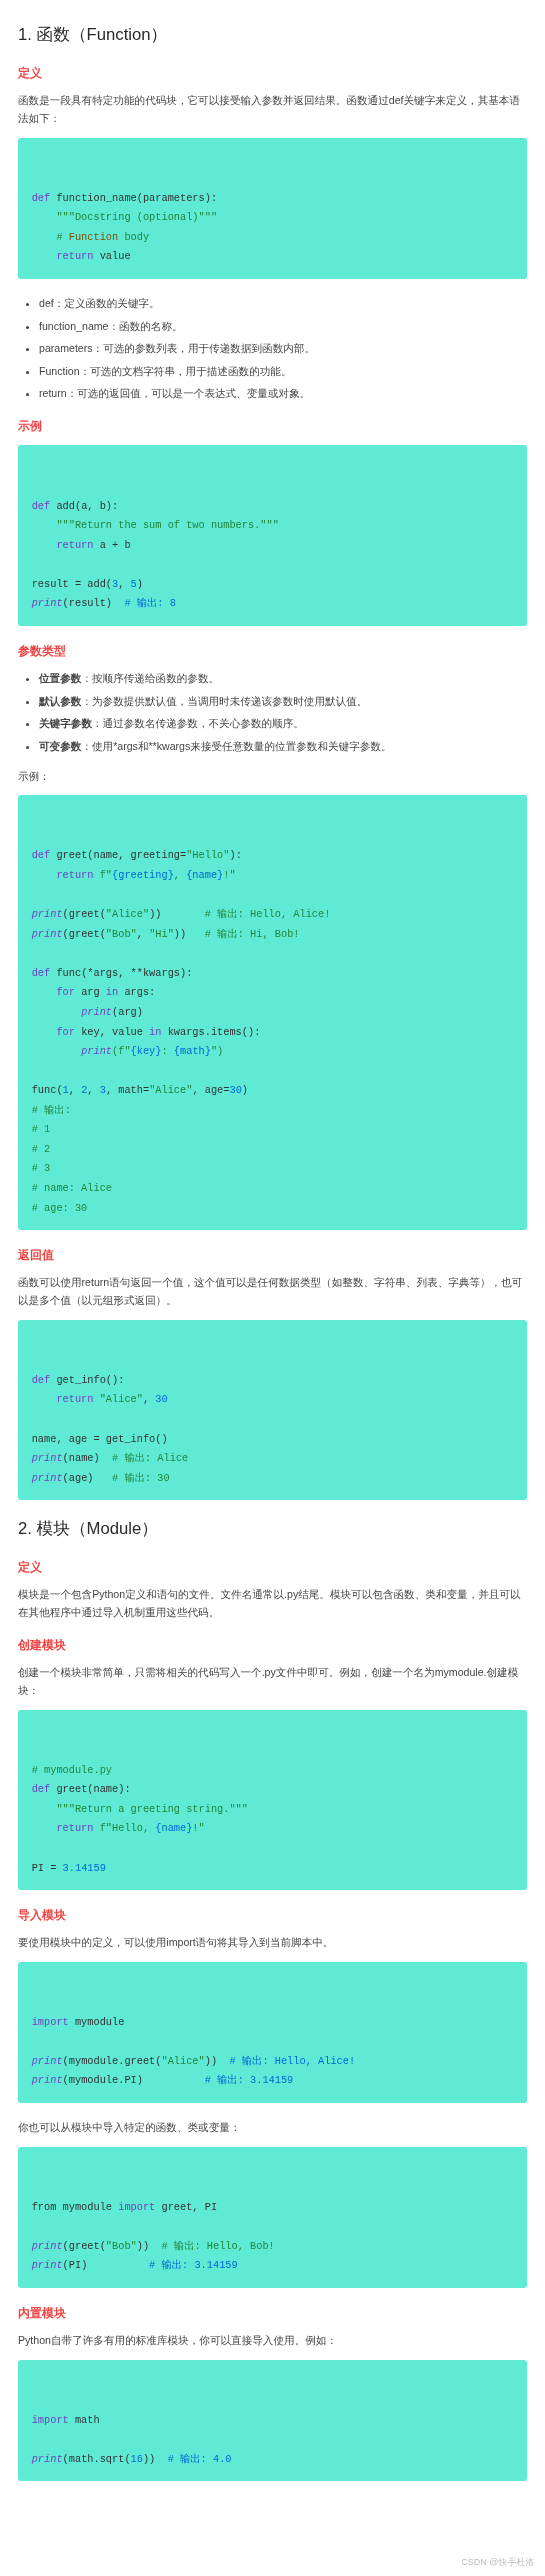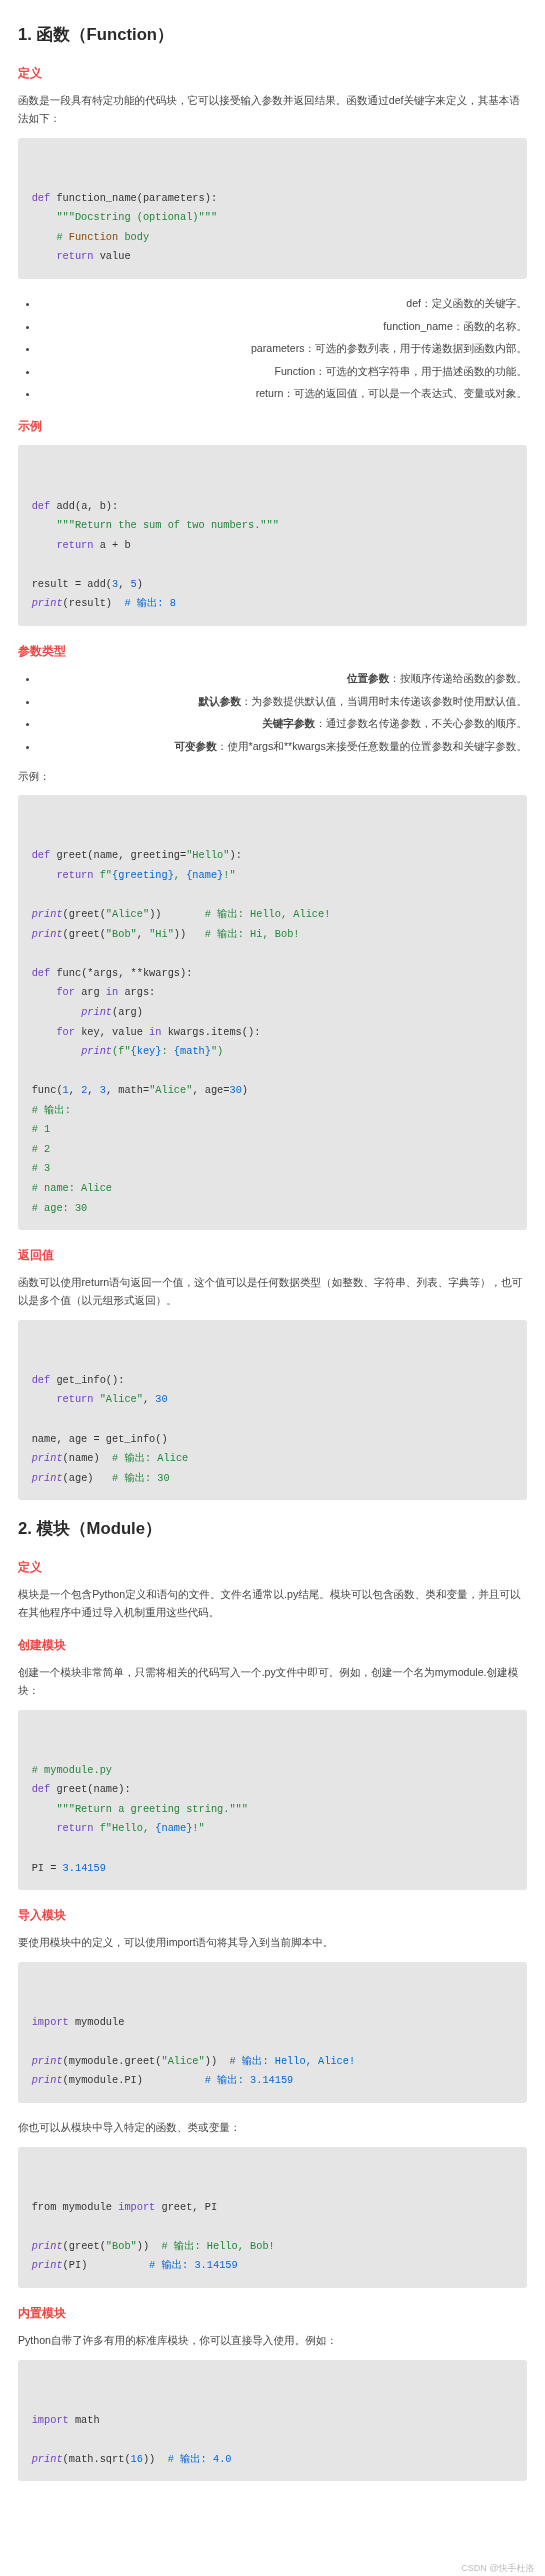--- a/index.html
+++ b/index.html
@@ -8,49 +8,48 @@
     background: #ffffff;
     color: #333;
     width: 545px;
     padding: 12px 18px 30px 18px;
     font-size: 10.6px;
     line-height: 1.7;
     position: relative;
   }
   h2.section-title {
     font-size: 16.7px;
-    font-weight: 700;
+    font-weight: 400;
     color: #2a2a2a;
     margin: 9px 0 13.7px 0;
   }
   h3.sub-title {
     font-size: 12px;
     font-weight: 700;
     color: #ef4444;
     margin: 13.7px 0 7.6px 0;
   }
   p.para {
     font-size: 10.6px;
     color: #444;
     margin: 6px 0 10.6px 0;
   }
   ul.bullet {
     list-style: disc;
     padding-left: 21px;
     margin: 6px 0 12px 0;
-    text-align: right;
   }
   ul.bullet li {
     font-size: 10.6px;
     color: #444;
     margin: 4.6px 0;
   }
   .code-block {
     position: relative;
-    background: #e5e5e5;
+    background: #5eead4;
     border-radius: 3px;
     padding: 12px 13.7px;
     margin: 9px 0 15px 0;
     font-family: "SFMono-Regular", Consolas, "Liberation Mono", Menlo, monospace;
     font-size: 10.3px;
     line-height: 1.9;
     white-space: pre;
     overflow-x: auto;
   }
   .copy-btn {
@@ -64,21 +63,21 @@
   }
   
   .kw   { color: #6f42c1; }  
   .fn   { color: #6f42c1; font-style: italic; }
   .str  { color: #22863a; }  
   .com  { color: #22863a; }
   .num  { color: #0366d6; }
   .brn  { color: #8a4b08; }  
   .watermark {
     position: fixed;
-    bottom: 0;
+    bottom: 6px;
     right: 10.6px;
     font-size: 9px;
     color: #bdbdbd;
   }
 </style>
 </head>
 <body>
 
 <h2 class="section-title">1. 函数（Function）</h2>
 

